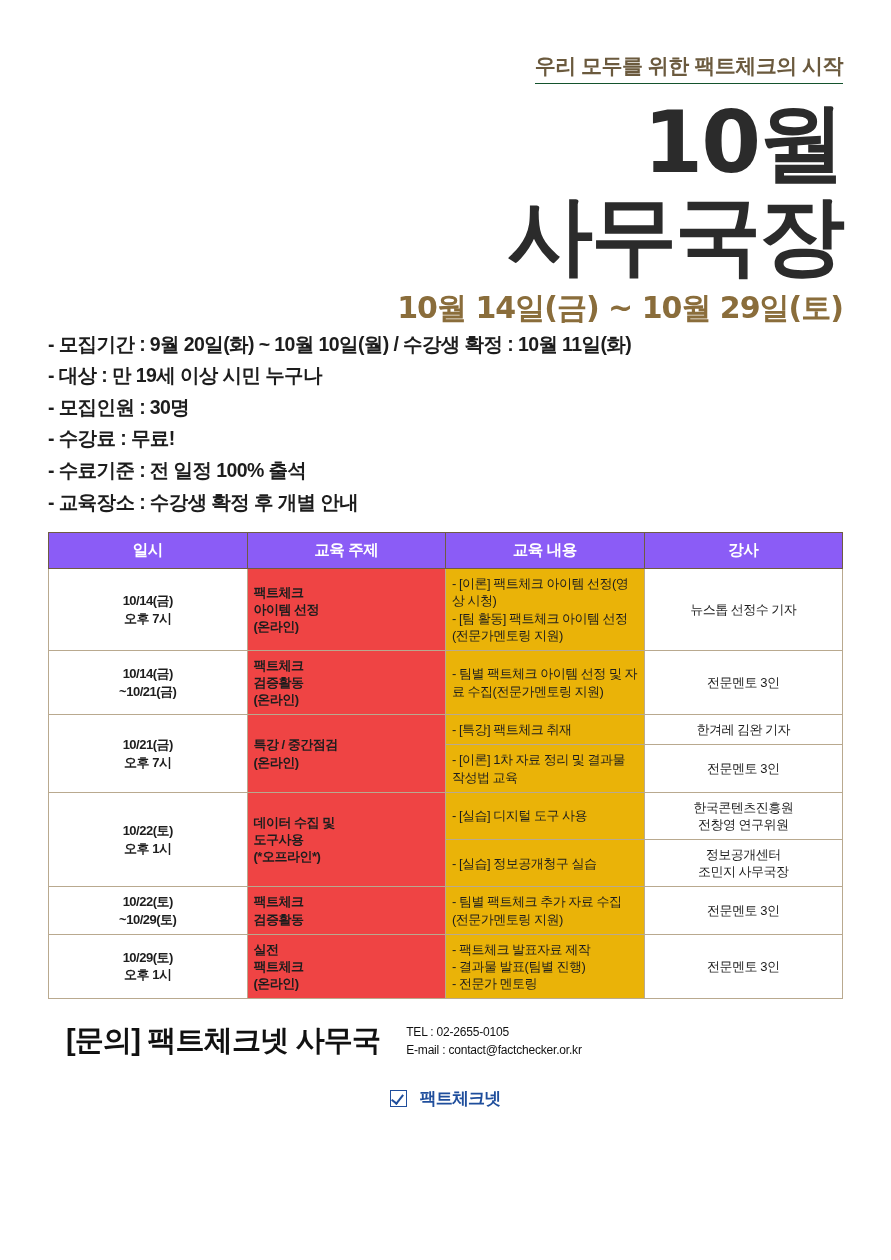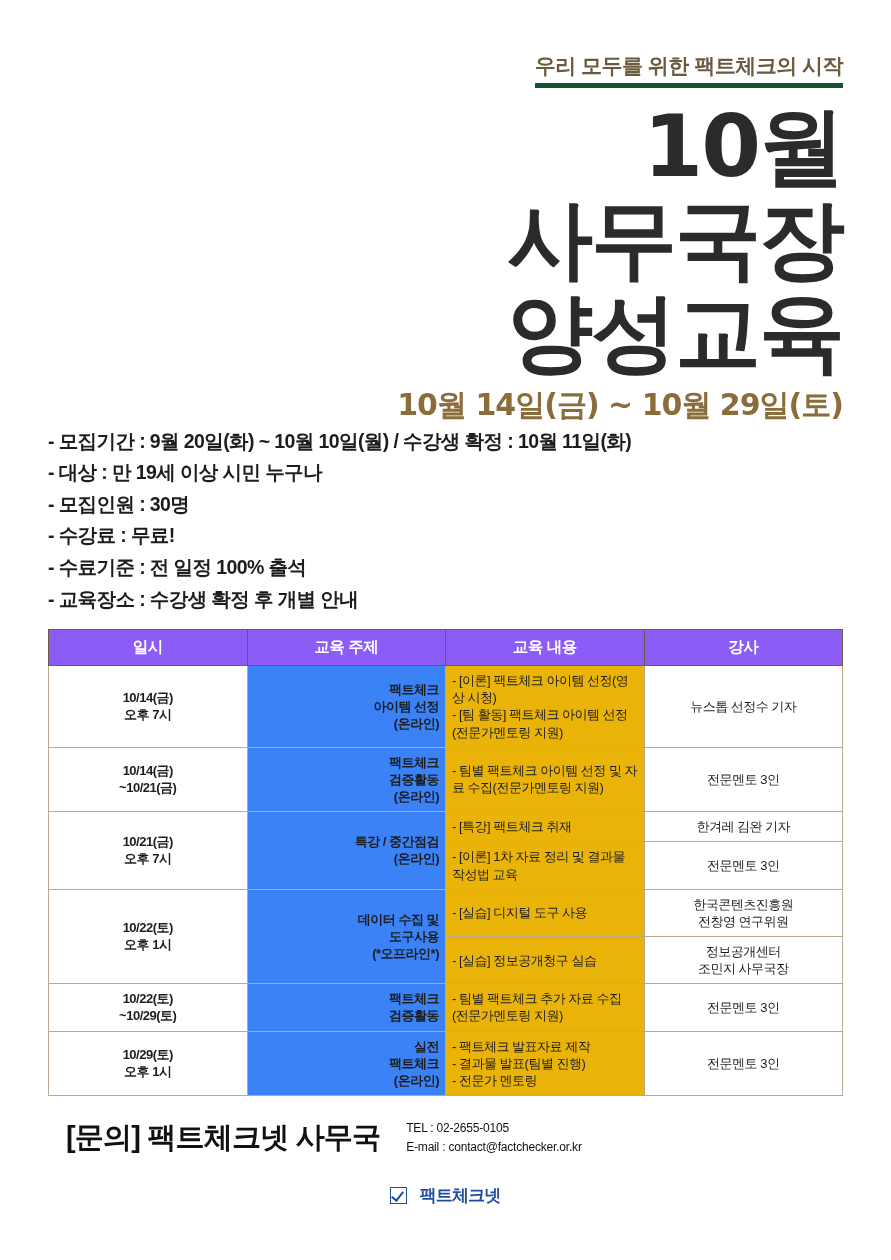--- a/index.html
+++ b/index.html
@@ -26,21 +26,21 @@
   
   .header {
     text-align: right;
     padding-top: 52px;
   }
   .tagline {
     display: inline-block;
     font-size: 21px;
     font-weight: bold;
     color: #6b5a3e;
-    border-bottom: 5px solid #14532d;
+    border-bottom: 1px solid #14532d;
     padding-bottom: 3px;
     letter-spacing: -0.5px;
   }
   .big-title {
     font-family: "DejaVu Sans", sans-serif;
     font-weight: bold;
     color: #2b2b2b;
     font-size: 86px;
     line-height: 1.08;
     letter-spacing: -2px;
@@ -94,24 +94,24 @@
     letter-spacing: -0.5px;
   }
   td.c-date {
     text-align: center;
     font-weight: bold;
     font-size: 13px;
     background: #ffffff;
     width: 92px;
   }
   td.c-topic {
-    text-align: right;
-    font-weight: bold;
-    font-size: 13px;
-    background: #3b82f6;
+    text-align: left;
+    font-weight: bold;
+    font-size: 13px;
+    background: #ef4444;
     width: 118px;
   }
   td.c-content {
     text-align: left;
     font-size: 13px;
     background: #eab308;
   }
   td.c-teacher {
     text-align: center;
     font-size: 13px;
@@ -176,21 +176,20 @@
 </head>
 <body>
 
 <div class="poster">
 
   <div class="header">
     <div class="tagline">우리 모두를 위한 팩트체크의 시작</div>
     <div class="big-title">
       <span class="l1">10월</span>
       <span class="l2">사무국장</span>
-      <span class="l3">양성교육</span>
     </div>
     <div class="date-range">10월 14일(금) ~ 10월 29일(토)</div>
   </div>
 
   <div class="info-list">
     <div>- 모집기간 : 9월 20일(화) ~ 10월 10일(월) / 수강생 확정 : 10월 11일(화)</div>
     <div>- 대상 : 만 19세 이상 시민 누구나</div>
     <div>- 모집인원 : 30명</div>
     <div>- 수강료 : 무료!</div>
     <div>- 수료기준 : 전 일정 100% 출석</div>

